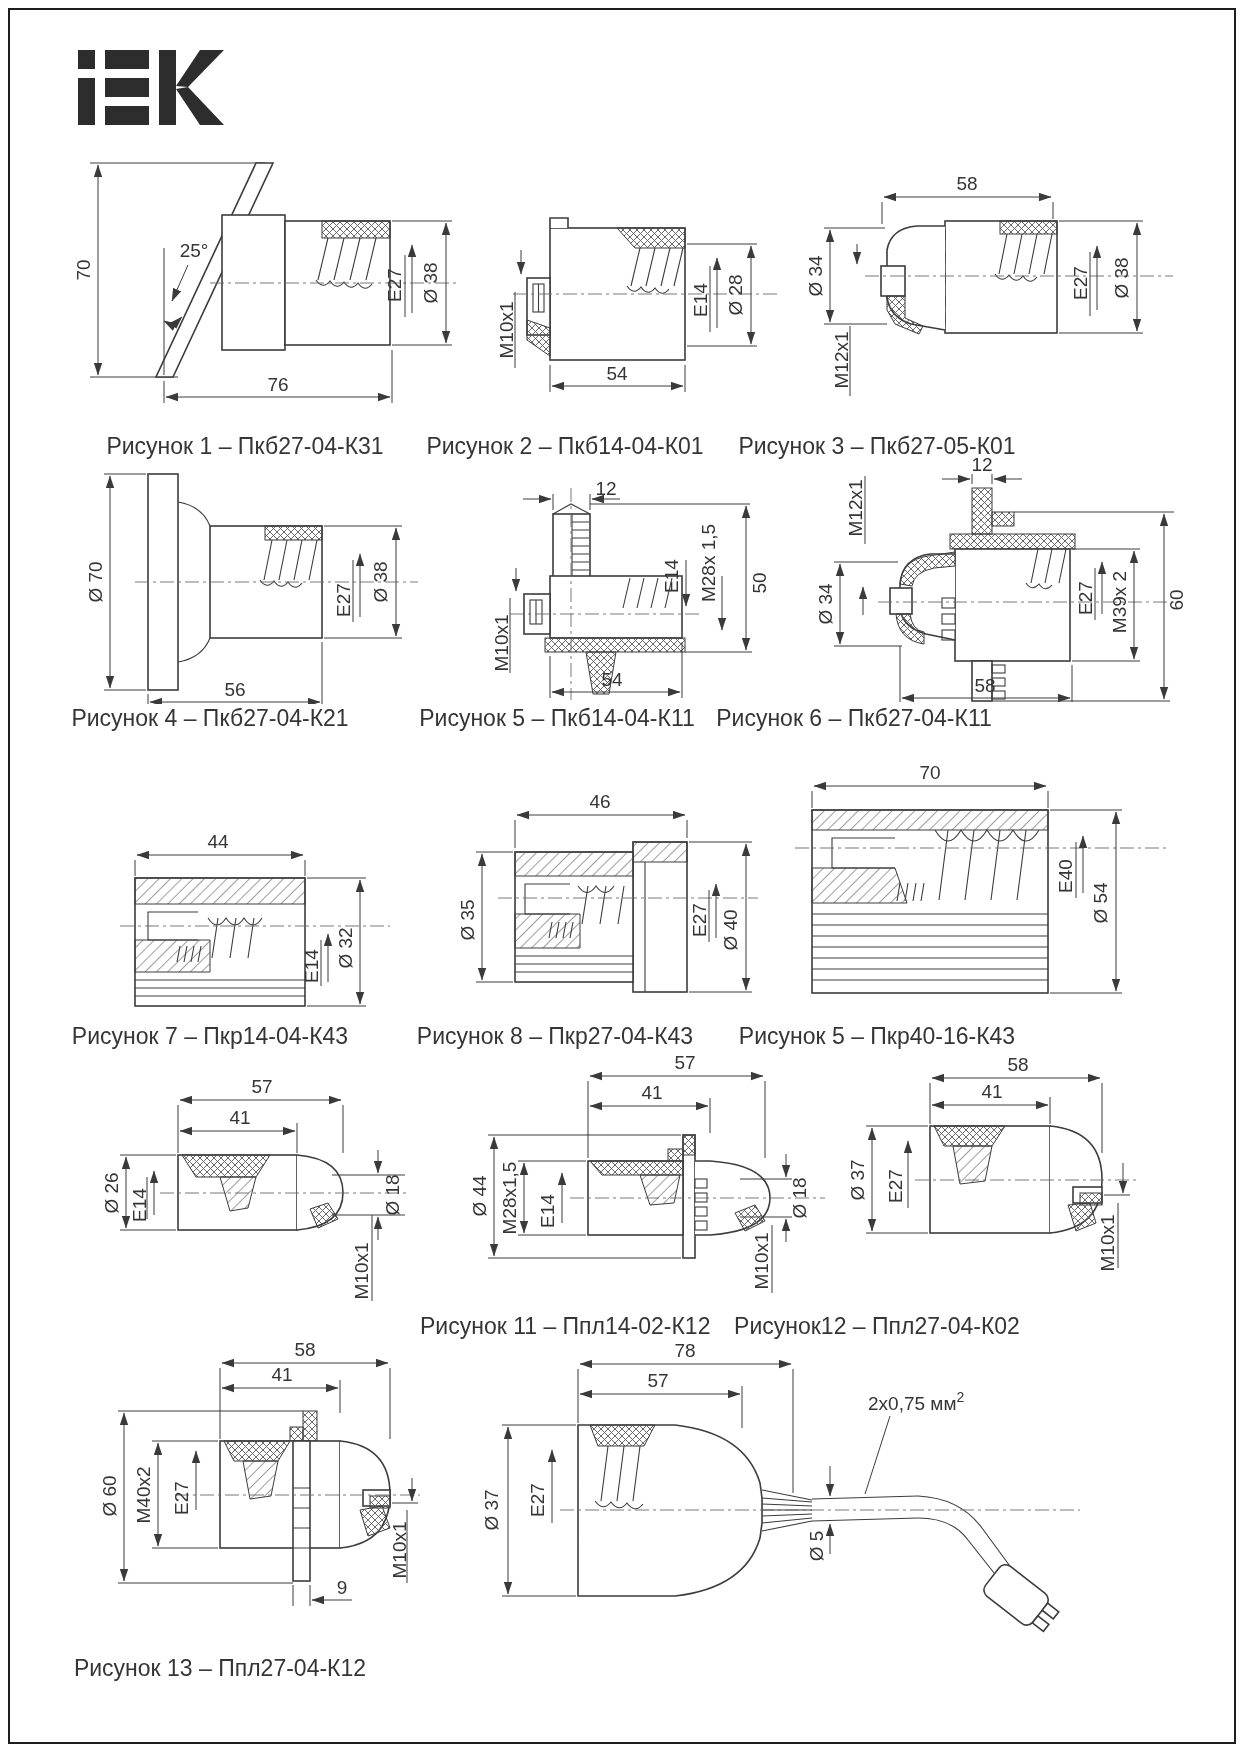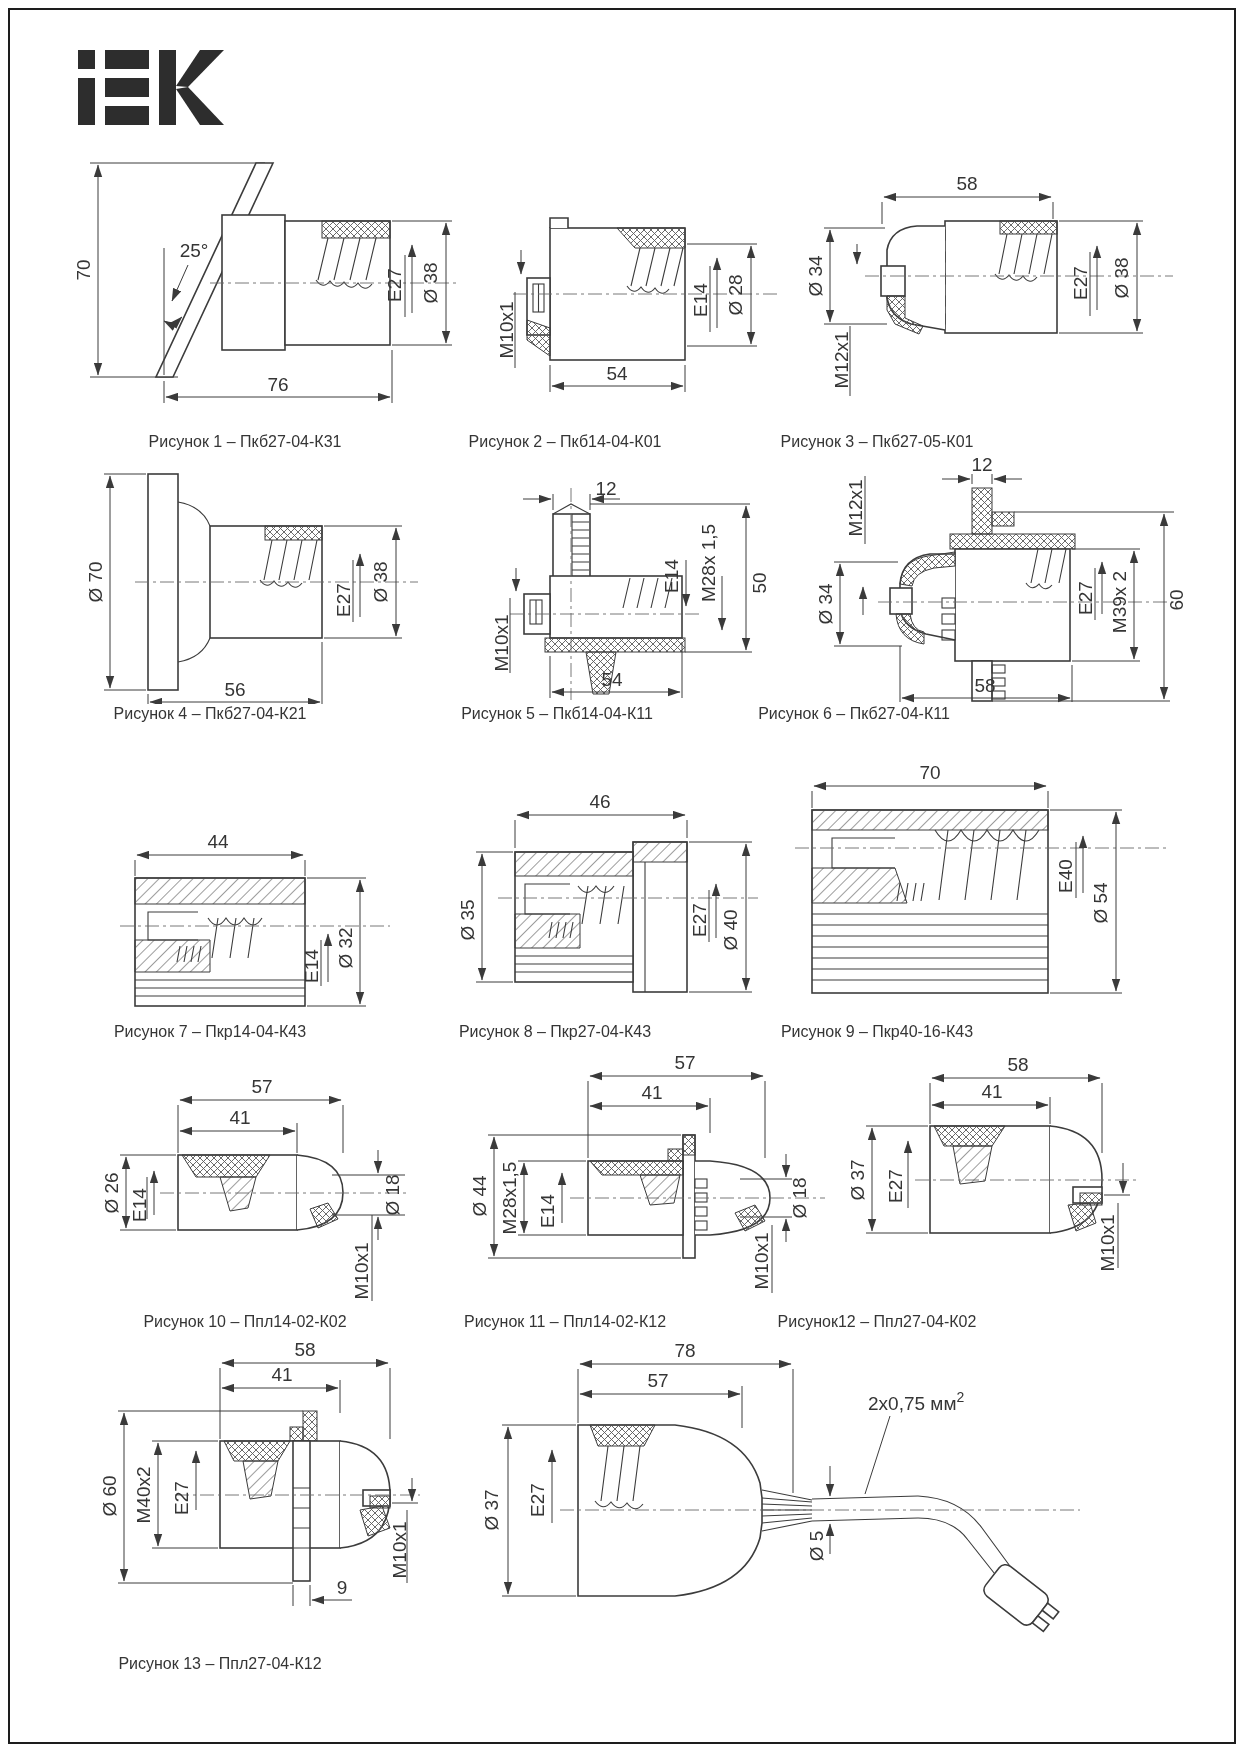--- a/index.html
+++ b/index.html
@@ -2,21 +2,21 @@
 <html><head>
 <meta charset="utf-8">
 <style>
   html,body{margin:0;padding:0;background:#e8e8e8;}
   #page{position:relative;width:1244px;height:1752px;background:#ffffff;overflow:hidden;
         font-family:"Liberation Sans",sans-serif;}
   .frame{position:absolute;left:8px;top:8px;right:8px;bottom:8px;border:2.5px solid #1d1d1d;}
   .logo{position:absolute;left:78px;top:50px;}
   .fig{position:absolute;}
   .fig svg{display:block;}
-  .cap{position:absolute;font-size:16px;color:#353535;text-align:center;white-space:nowrap;}
+  .cap{position:absolute;font-size:23px;color:#353535;text-align:center;white-space:nowrap;}
   svg text{font-family:"Liberation Sans",sans-serif;font-size:19px;fill:#353535;}
   .b{fill:#ffffff;stroke:#3c3c3c;stroke-width:1.6;stroke-linejoin:miter;}
   .t{fill:none;stroke:#3c3c3c;stroke-width:1.1;}
   .d{fill:none;stroke:#3c3c3c;stroke-width:1;}
   .c{fill:none;stroke:#6a6a6a;stroke-width:0.9;stroke-dasharray:14 4 3 4;}
   .hh{fill:url(#h);stroke:#3c3c3c;stroke-width:1;}
   .xx{fill:url(#x);stroke:#3c3c3c;stroke-width:1;}
 </style>
 </head>
 <body>
@@ -512,18 +512,17 @@
   </div>
 
   <div class="cap" style="left:60px;top:433px;width:370px">Рисунок 1 – Пкб27-04-К31</div>
   <div class="cap" style="left:415px;top:433px;width:300px">Рисунок 2 – Пкб14-04-К01</div>
   <div class="cap" style="left:727px;top:433px;width:300px">Рисунок 3 – Пкб27-05-К01</div>
   <div class="cap" style="left:60px;top:705px;width:300px">Рисунок 4 – Пкб27-04-К21</div>
   <div class="cap" style="left:412px;top:705px;width:290px">Рисунок 5 – Пкб14-04-К11</div>
   <div class="cap" style="left:704px;top:705px;width:300px">Рисунок 6 – Пкб27-04-К11</div>
   <div class="cap" style="left:60px;top:1023px;width:300px">Рисунок 7 – Пкр14-04-К43</div>
   <div class="cap" style="left:410px;top:1023px;width:290px">Рисунок 8 – Пкр27-04-К43</div>
-  <div class="cap" style="left:727px;top:1023px;width:300px">Рисунок 9 – Пкр40-16-К43</div>
-  <div class="cap" style="left:60px;top:1313px;width:370px">Рисунок 10 – Ппл14-02-К02</div>
+  <div class="cap" style="left:727px;top:1023px;width:300px">Рисунок 5 – Пкр40-16-К43</div>
   <div class="cap" style="left:420px;top:1313px;width:290px">Рисунок 11 – Ппл14-02-К12</div>
   <div class="cap" style="left:727px;top:1313px;width:300px">Рисунок12 – Ппл27-04-К02</div>
   <div class="cap" style="left:60px;top:1655px;width:320px">Рисунок 13 – Ппл27-04-К12</div>
 </div>
 
 </body></html>

